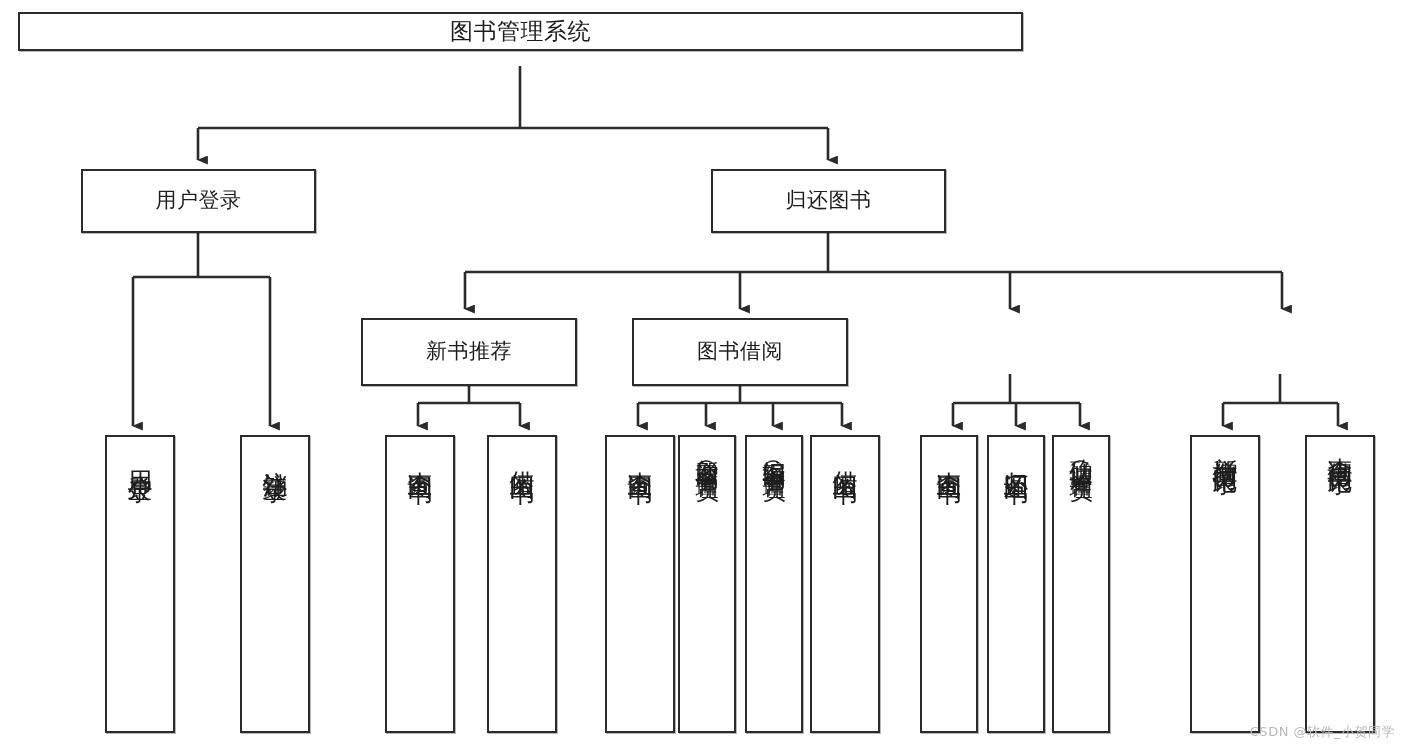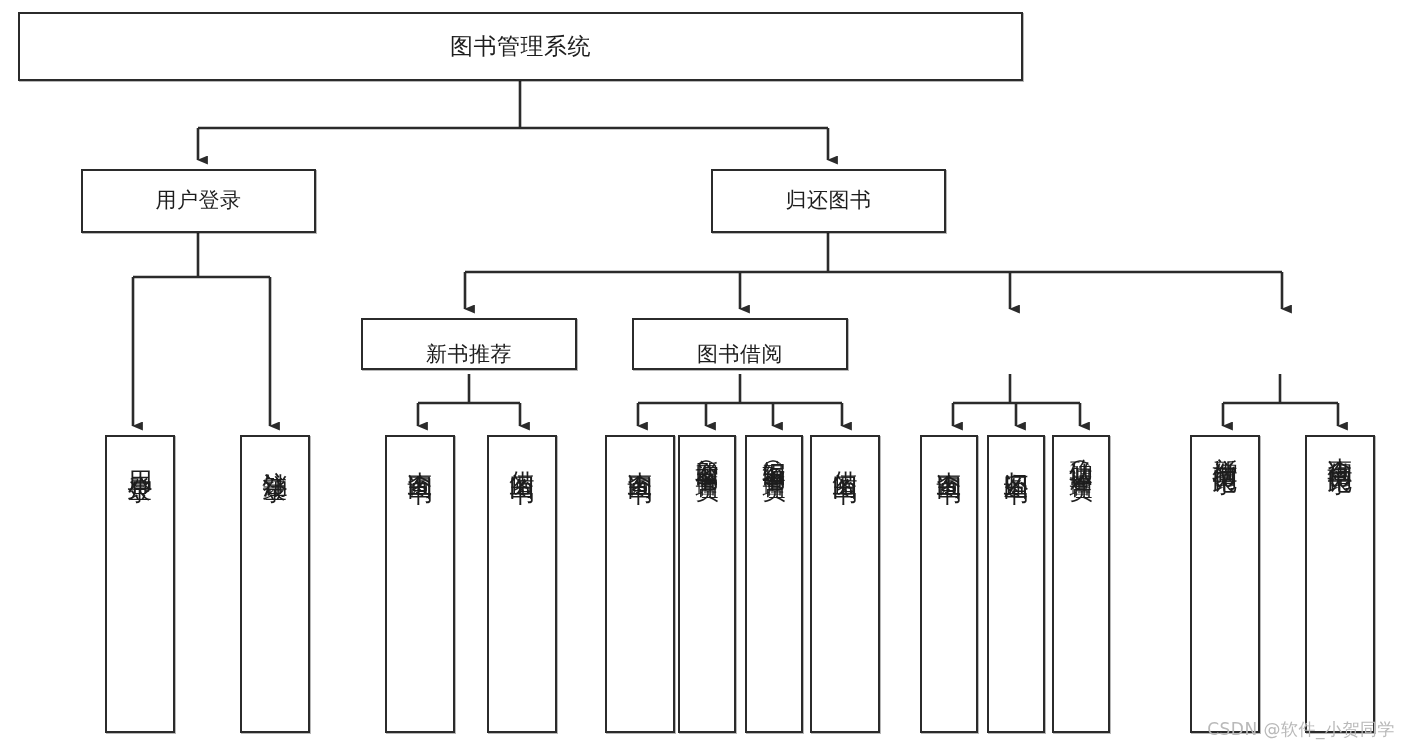--- a/index.html
+++ b/index.html
@@ -29,31 +29,31 @@
   }
   .node .lbl{
     display:block;
     text-align:center;
     line-height:1.22;
     letter-spacing:0.5px;
     white-space:nowrap;
   }
 
   
-  .root{left:18px;top:12px;width:1005px;height:69px;}
+  .root{left:18px;top:12px;width:1005px;height:39px;}
   .root .lbl{font-size:23px;}
 
   
   .lvl2{top:169px;width:235px;height:64px;}
   .lvl2 .lbl{font-size:21px;}
   .n-user-login{left:81px;}
   .n-book-mgmt{left:711px;}
 
   
-  .lvl3{top:318px;width:216px;height:52px;align-items:flex-end;}
+  .lvl3{top:318px;width:216px;height:68px;}
   .lvl3 .lbl{font-size:21px;}
   .n-new-rec{left:361px;}
   .n-borrow{left:632px;}
   .n-current{left:902px;}
   .n-records{left:1172px;}
 
   
   .leaf{top:435px;height:298px;align-items:flex-start;}
   .leaf .lbl{
     writing-mode:vertical-rl;
@@ -74,21 +74,21 @@
   .p3{left:385px;}  .p4{left:487px;}
   .p5{left:605px;}  .p6{left:678px;}
   .p7{left:745px;}  .p8{left:810px;}
   .p9{left:920px;}  .p10{left:987px;}
   .p11{left:1052px;} .p12{left:1190px;} .p13{left:1305px;}
 
   
   #watermark{
     position:absolute;
     right:10px;bottom:6px;
-    font-size:17px;
+    font-size:13px;
     color:#b9b9b9;
     letter-spacing:0.5px;
     white-space:nowrap;
   }
 </style>
 </head>
 <body>
 
 <div id="stage">
 

